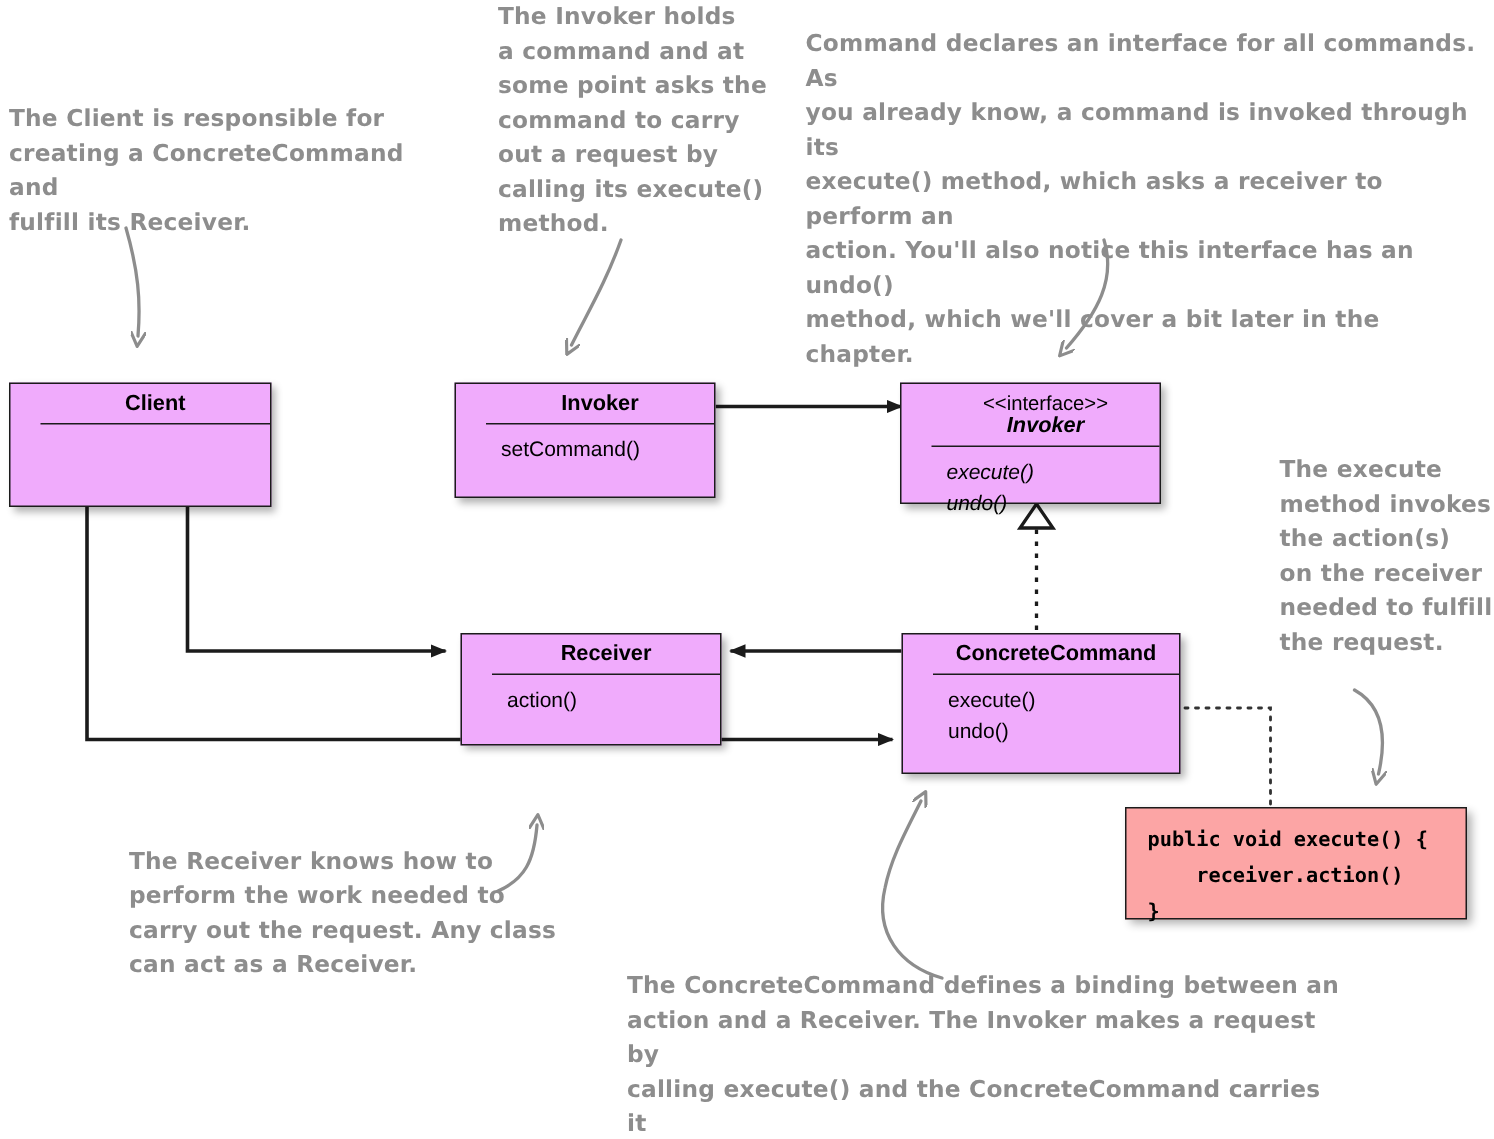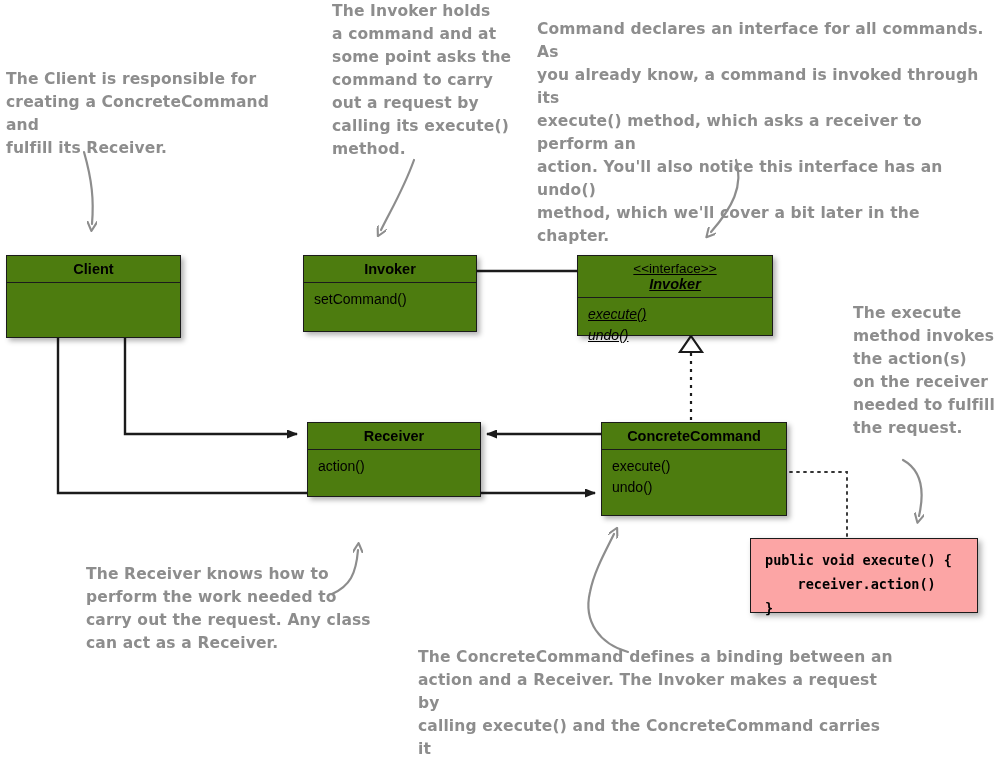--- a/index.html
+++ b/index.html
@@ -25,24 +25,25 @@
     font-size: 15.5px;
     line-height: 23px;
     letter-spacing: 0.15px;
     white-space: pre-line;
     font-weight: 700;
   }
 
   
   .umlbox {
     position: absolute;
-    background: #4d7c0f;
+    background: #f0abfc;
     border: 1.6px solid #1b1b1b;
     box-sizing: border-box;
     box-shadow: 3px 3px 5px rgba(0,0,0,0.30);
+    padding-left: 20px;
   }
   .uml-title {
     text-align: center;
     font-size: 14.5px;
     font-weight: bold;
     color: #000;
     padding: 5px 4px 5px 4px;
     line-height: 16px;
   }
   .uml-title .stereo {
@@ -176,21 +177,21 @@
     <div class="uml-sep"></div>
     <div class="uml-body"></div>
   </div>
 
   <div class="umlbox" style="left:303px; top:255px; width:174px; height:77px;">
     <div class="uml-title">Invoker</div>
     <div class="uml-sep"></div>
     <div class="uml-body">setCommand()</div>
   </div>
 
-  <div class="umlbox" style="left:577px; top:255px; width:196px; height:81px;text-decoration:underline;">
+  <div class="umlbox" style="left:600px; top:255px; width:174px; height:81px;">
     <div class="uml-title">
       <span class="stereo">&lt;&lt;interface&gt;&gt;</span>
       <span class="iname">Invoker</span>
     </div>
     <div class="uml-sep"></div>
     <div class="uml-body italic">
       <div class="mrow">execute()</div>
       <div class="mrow">undo()</div>
     </div>
   </div>

